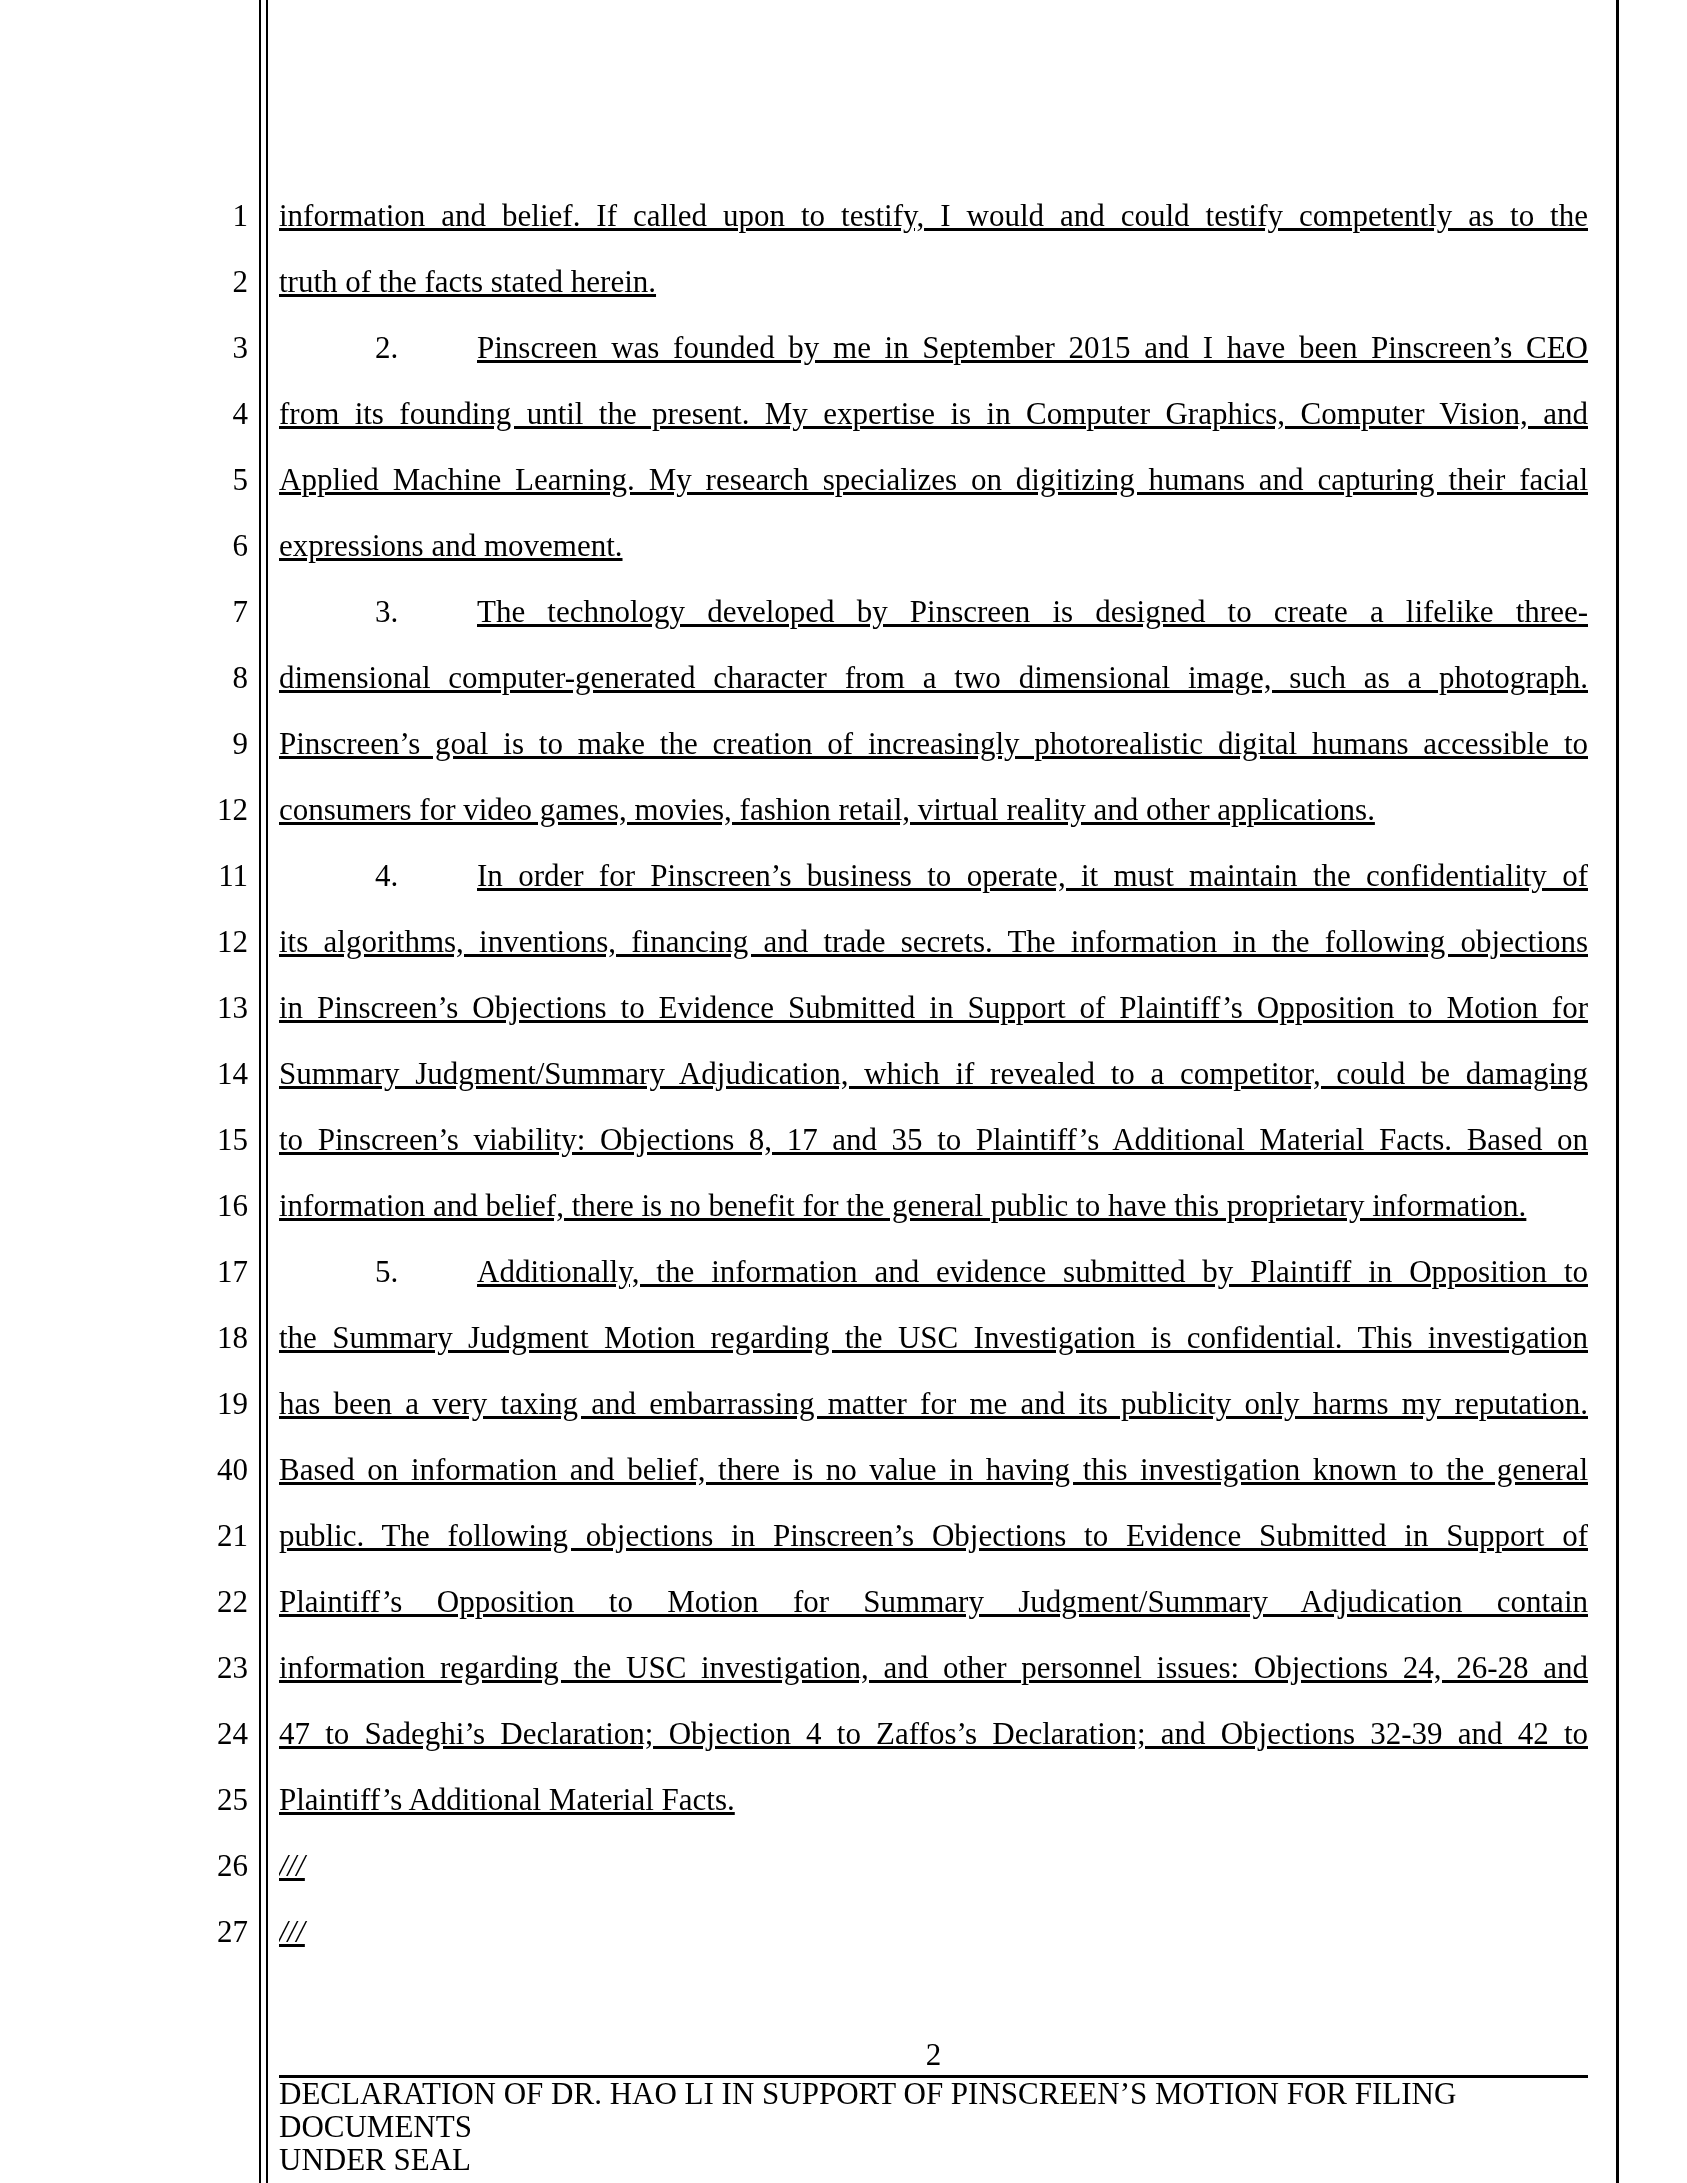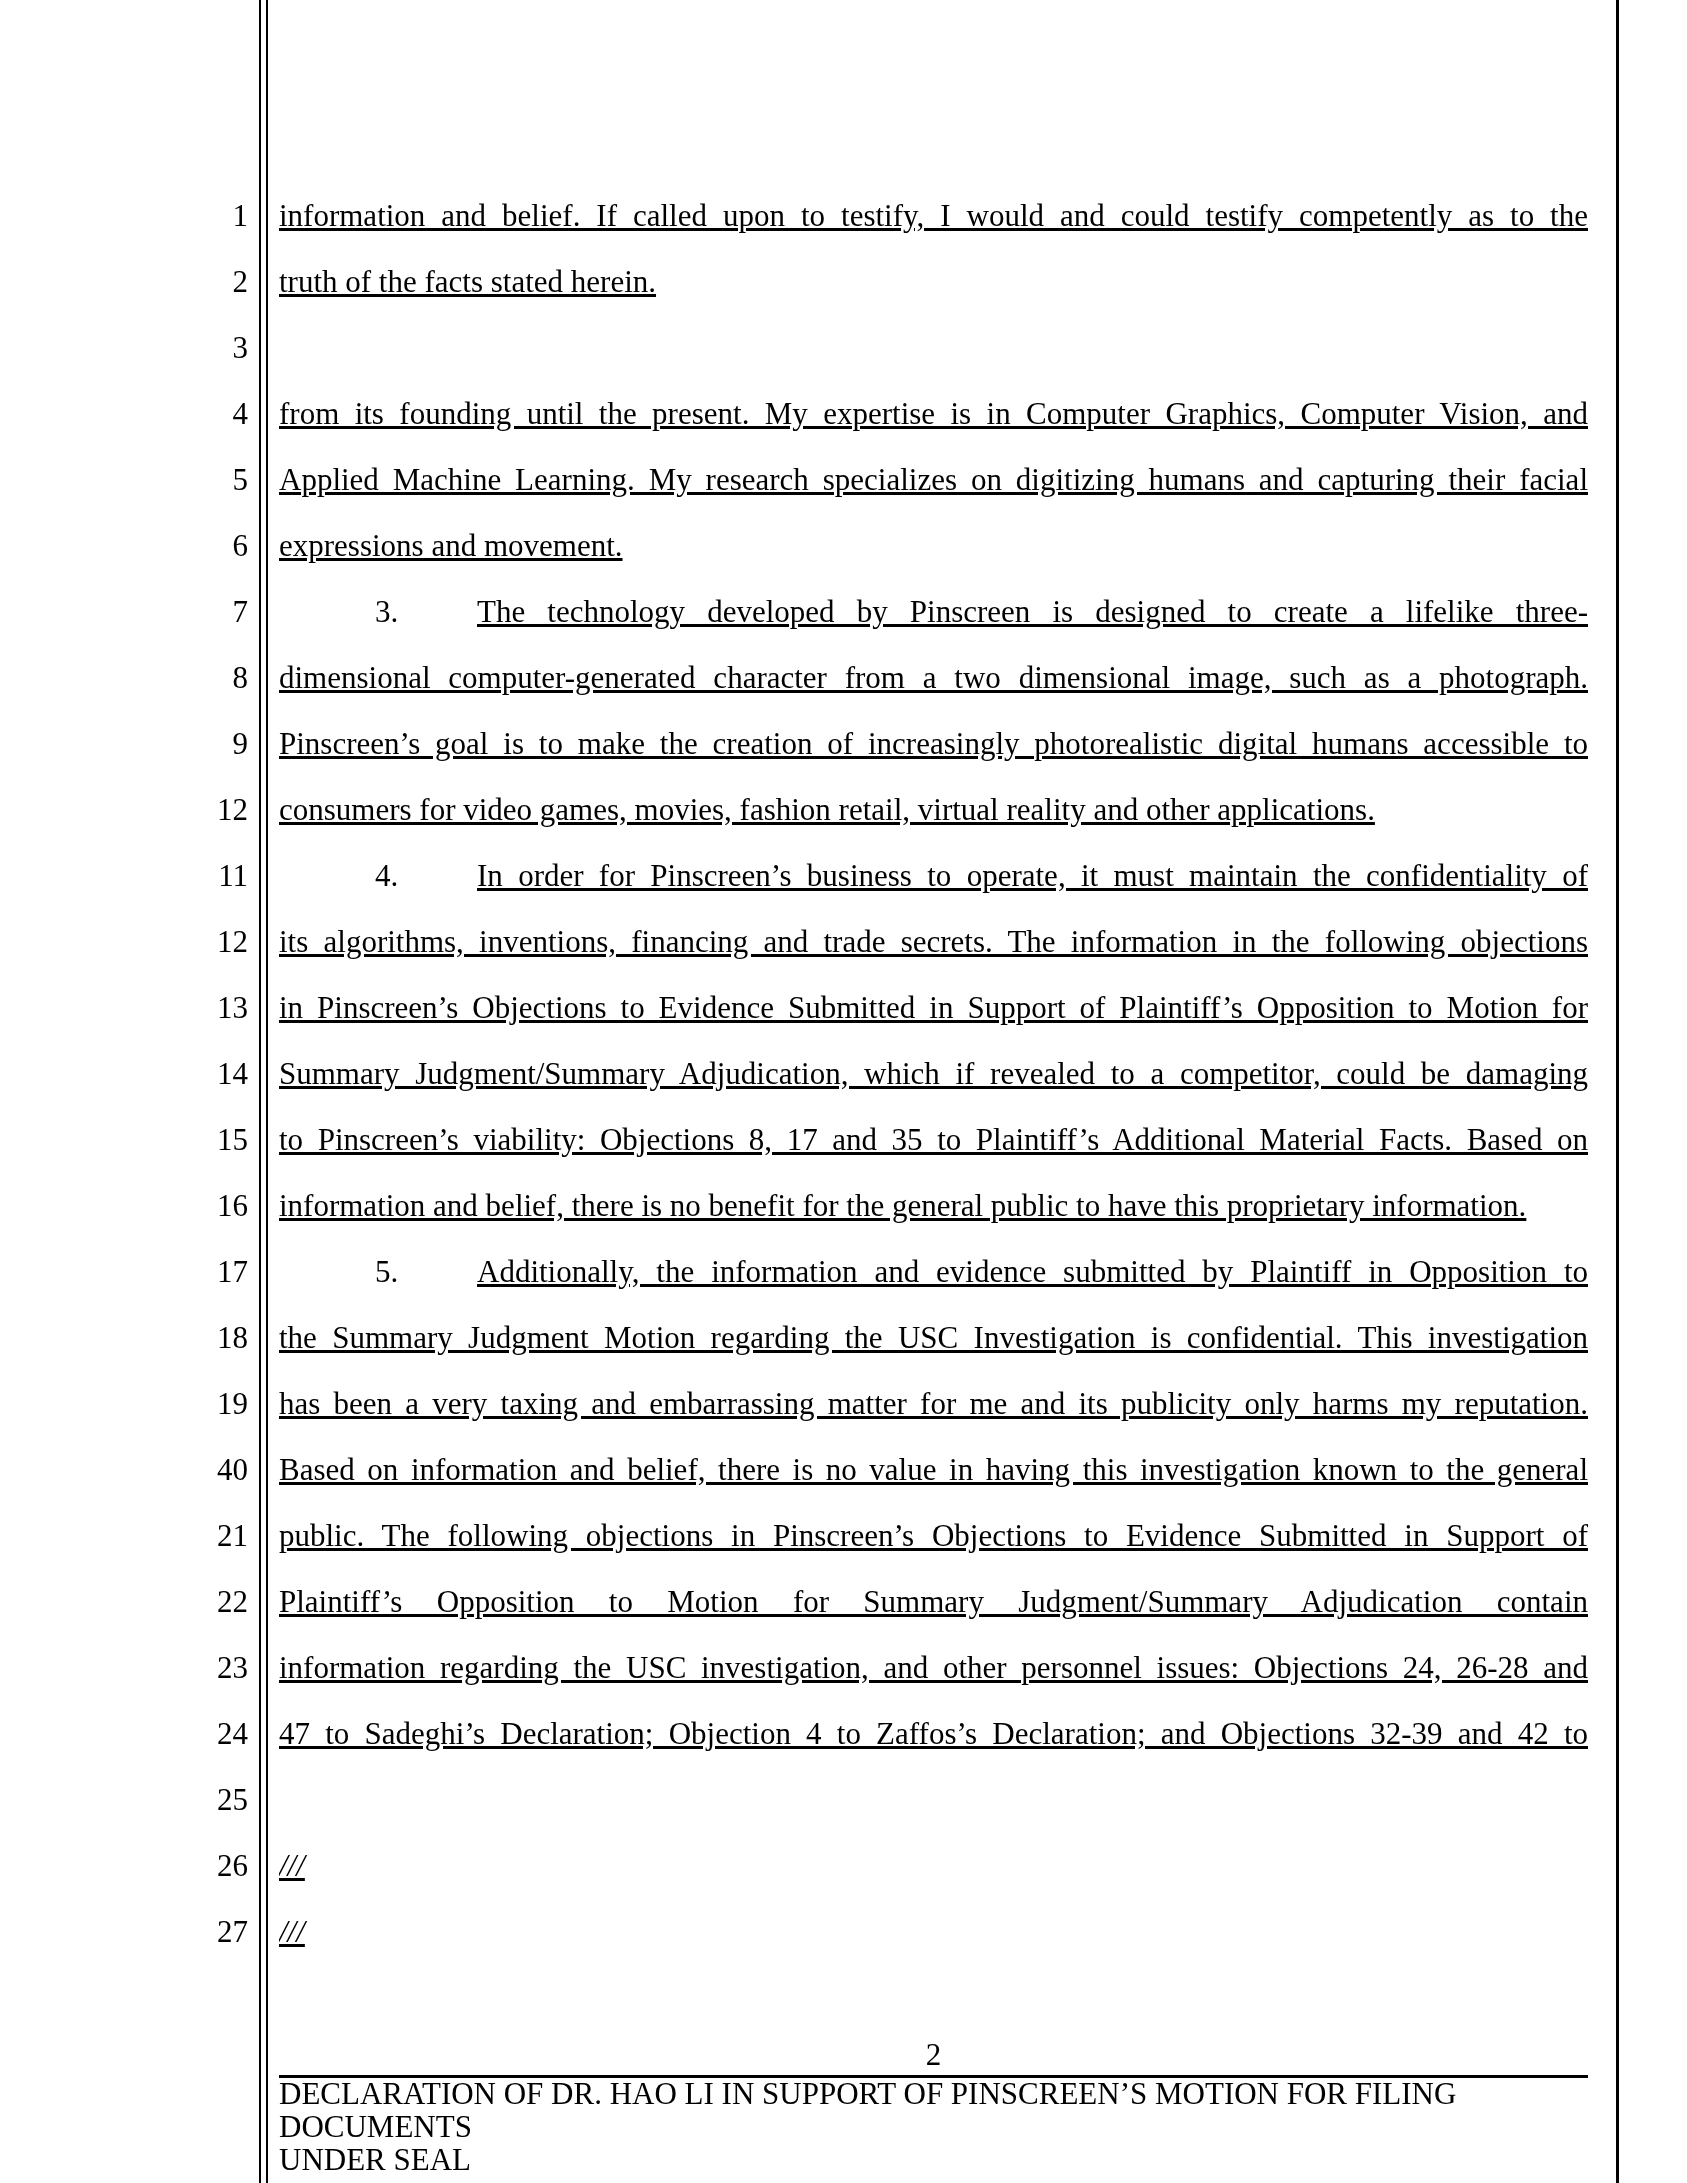--- a/index.html
+++ b/index.html
@@ -110,20 +110,21 @@
       <div class="row">
         <div class="num">1</div>
         <div class="txt">information and belief.  If called upon to testify, I would and could testify competently as to the</div>
       </div>
       <div class="row align-left">
         <div class="num">2</div>
         <div class="txt">truth of the facts stated herein.</div>
       </div>
       <div class="row">
         <div class="num">3</div>
+        <div class="txt"><span class="pnum-block">2.</span>Pinscreen was founded by me in September 2015 and I have been Pinscreen’s CEO</div>
       </div>
       <div class="row">
         <div class="num">4</div>
         <div class="txt">from its founding until the present.  My expertise is in Computer Graphics, Computer Vision, and</div>
       </div>
       <div class="row">
         <div class="num">5</div>
         <div class="txt">Applied Machine Learning.  My research specializes on digitizing humans and capturing their facial</div>
       </div>
       <div class="row align-left">
@@ -197,20 +198,21 @@
       <div class="row">
         <div class="num">23</div>
         <div class="txt">information regarding the USC investigation, and other personnel issues: Objections 24, 26-28 and</div>
       </div>
       <div class="row">
         <div class="num">24</div>
         <div class="txt">47 to Sadeghi’s Declaration; Objection 4 to Zaffos’s Declaration; and Objections 32-39 and 42 to</div>
       </div>
       <div class="row align-left">
         <div class="num">25</div>
+        <div class="txt">Plaintiff’s Additional Material Facts.</div>
       </div>
       <div class="row align-left">
         <div class="num">26</div>
         <div class="txt italic">///</div>
       </div>
       <div class="row align-left">
         <div class="num">27</div>
         <div class="txt italic">///</div>
       </div>
     </div>

